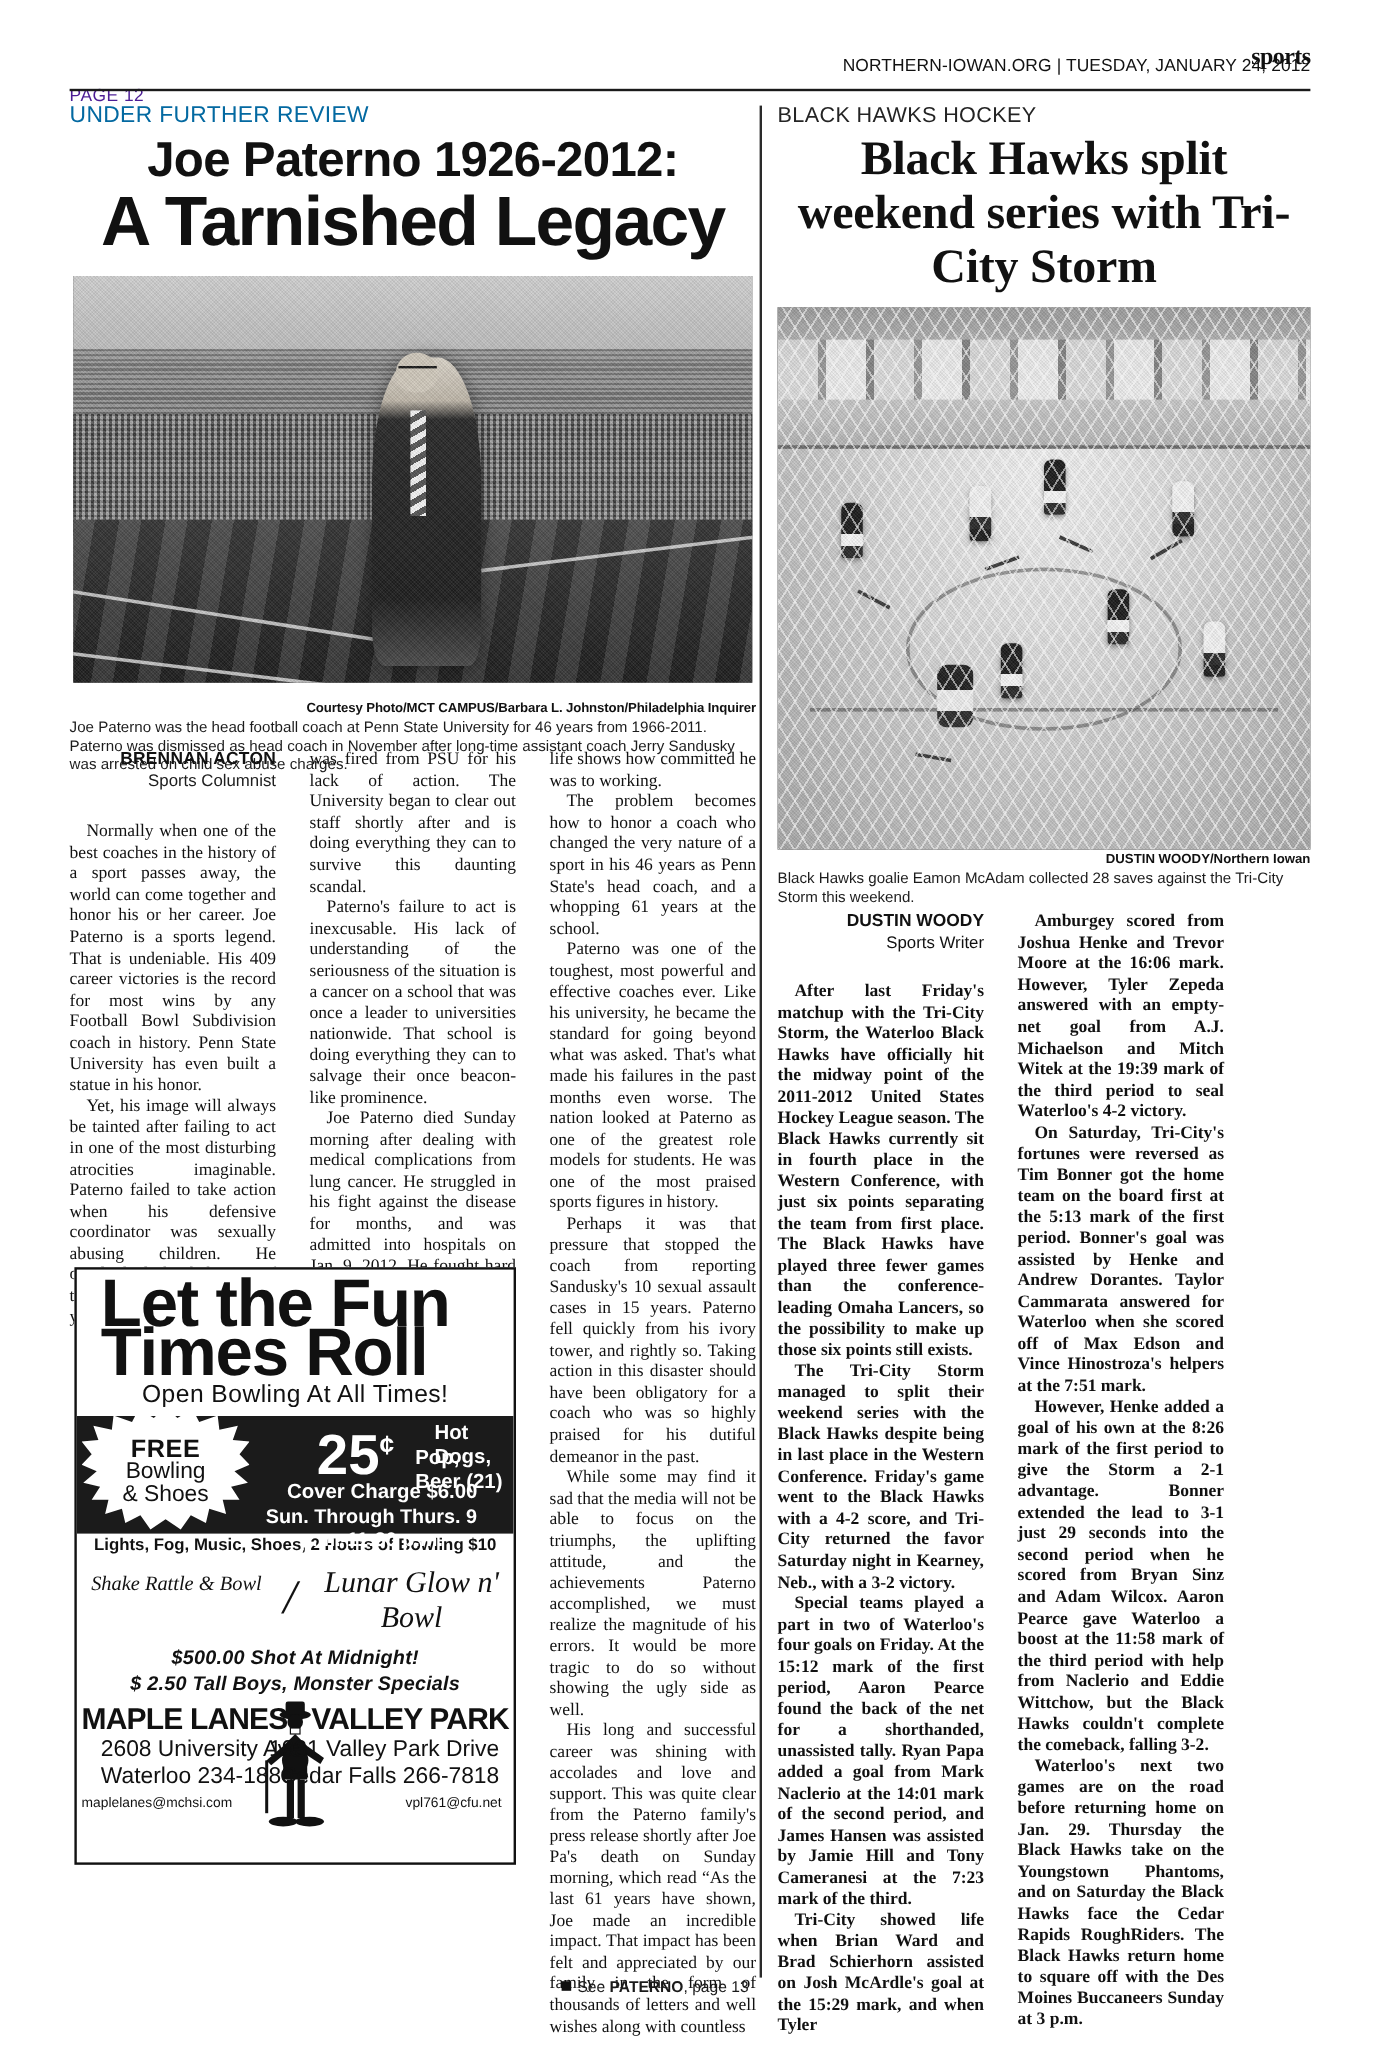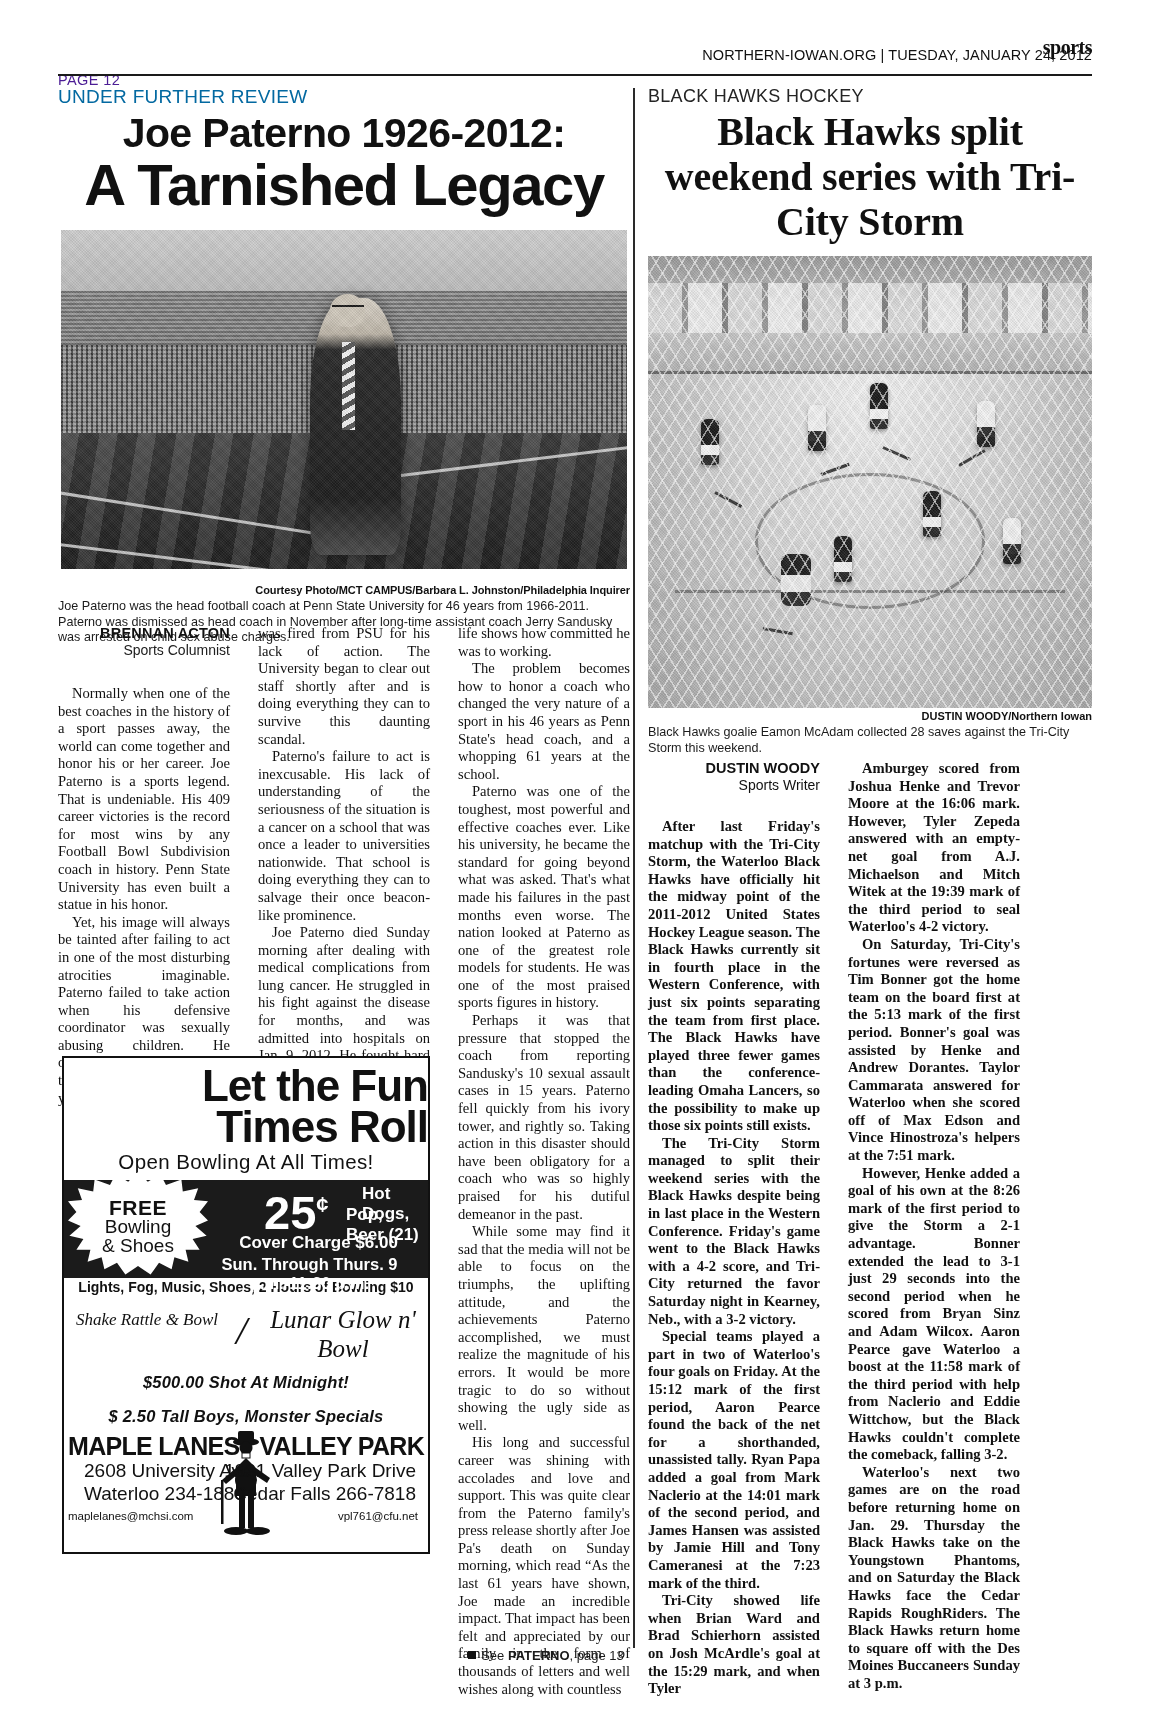--- a/index.html
+++ b/index.html
@@ -98,22 +98,23 @@
   .col .spacer-byline { height:60px; }
 
   
   .ad {
     position:absolute; left:62px; top:1056px; width:368px; height:498px;
     border:2.5px solid #111; background:#fff; overflow:hidden;
   }
   .ad-inner { position:relative; width:100%; height:100%; }
   .ad-h1 {
     font-family:"Liberation Sans", sans-serif; font-weight:bold;
-    font-size:44px; line-height:41px; text-align:right; letter-spacing:-1px;
+    font-size:56px; line-height:41px; text-align:left; letter-spacing:-1px;
     margin-top:7px;
+    padding-left:20px;
   }
   .ad-h1 .l2 { display:block; }
   .ad-sub {
     font-family:"Liberation Sans", sans-serif;
     font-size:20.5px; text-align:center; letter-spacing:.4px; margin-top:3px;
   }
   .ad-band {
     position:relative; margin-top:6px; height:98px; background:#1b1b1b; color:#fff;
   }
   .burst {
@@ -180,21 +181,21 @@
   }
   .script-row .sr {
     position:absolute; right:6px; top:0; width:158px; text-align:center;
     font-size:25px; line-height:29px;
   }
   .ad-shot, .ad-tallboys {
     font-family:"Liberation Sans", sans-serif; font-style:italic; font-weight:bold;
     font-size:16.5px; text-align:center; letter-spacing:.2px;
   }
   .ad-shot { margin-top:2px; }
-  .ad-tallboys { margin-top:15px; }
+  .ad-tallboys { margin-top:2px; }
 
   .ad-bottom { position:relative; margin-top:6px; height:118px; }
   .ad-bottom .lanes-name, .ad-bottom .valley-name {
     font-family:"Liberation Sans", sans-serif; font-weight:bold;
     font-size:25px; letter-spacing:-.7px; position:absolute; top:0;
   }
   .ad-bottom .lanes-name { left:4px; }
   .ad-bottom .valley-name { right:4px; }
   .ad-bottom .addr {
     position:absolute; font-family:"Liberation Sans", sans-serif; font-size:19px;

